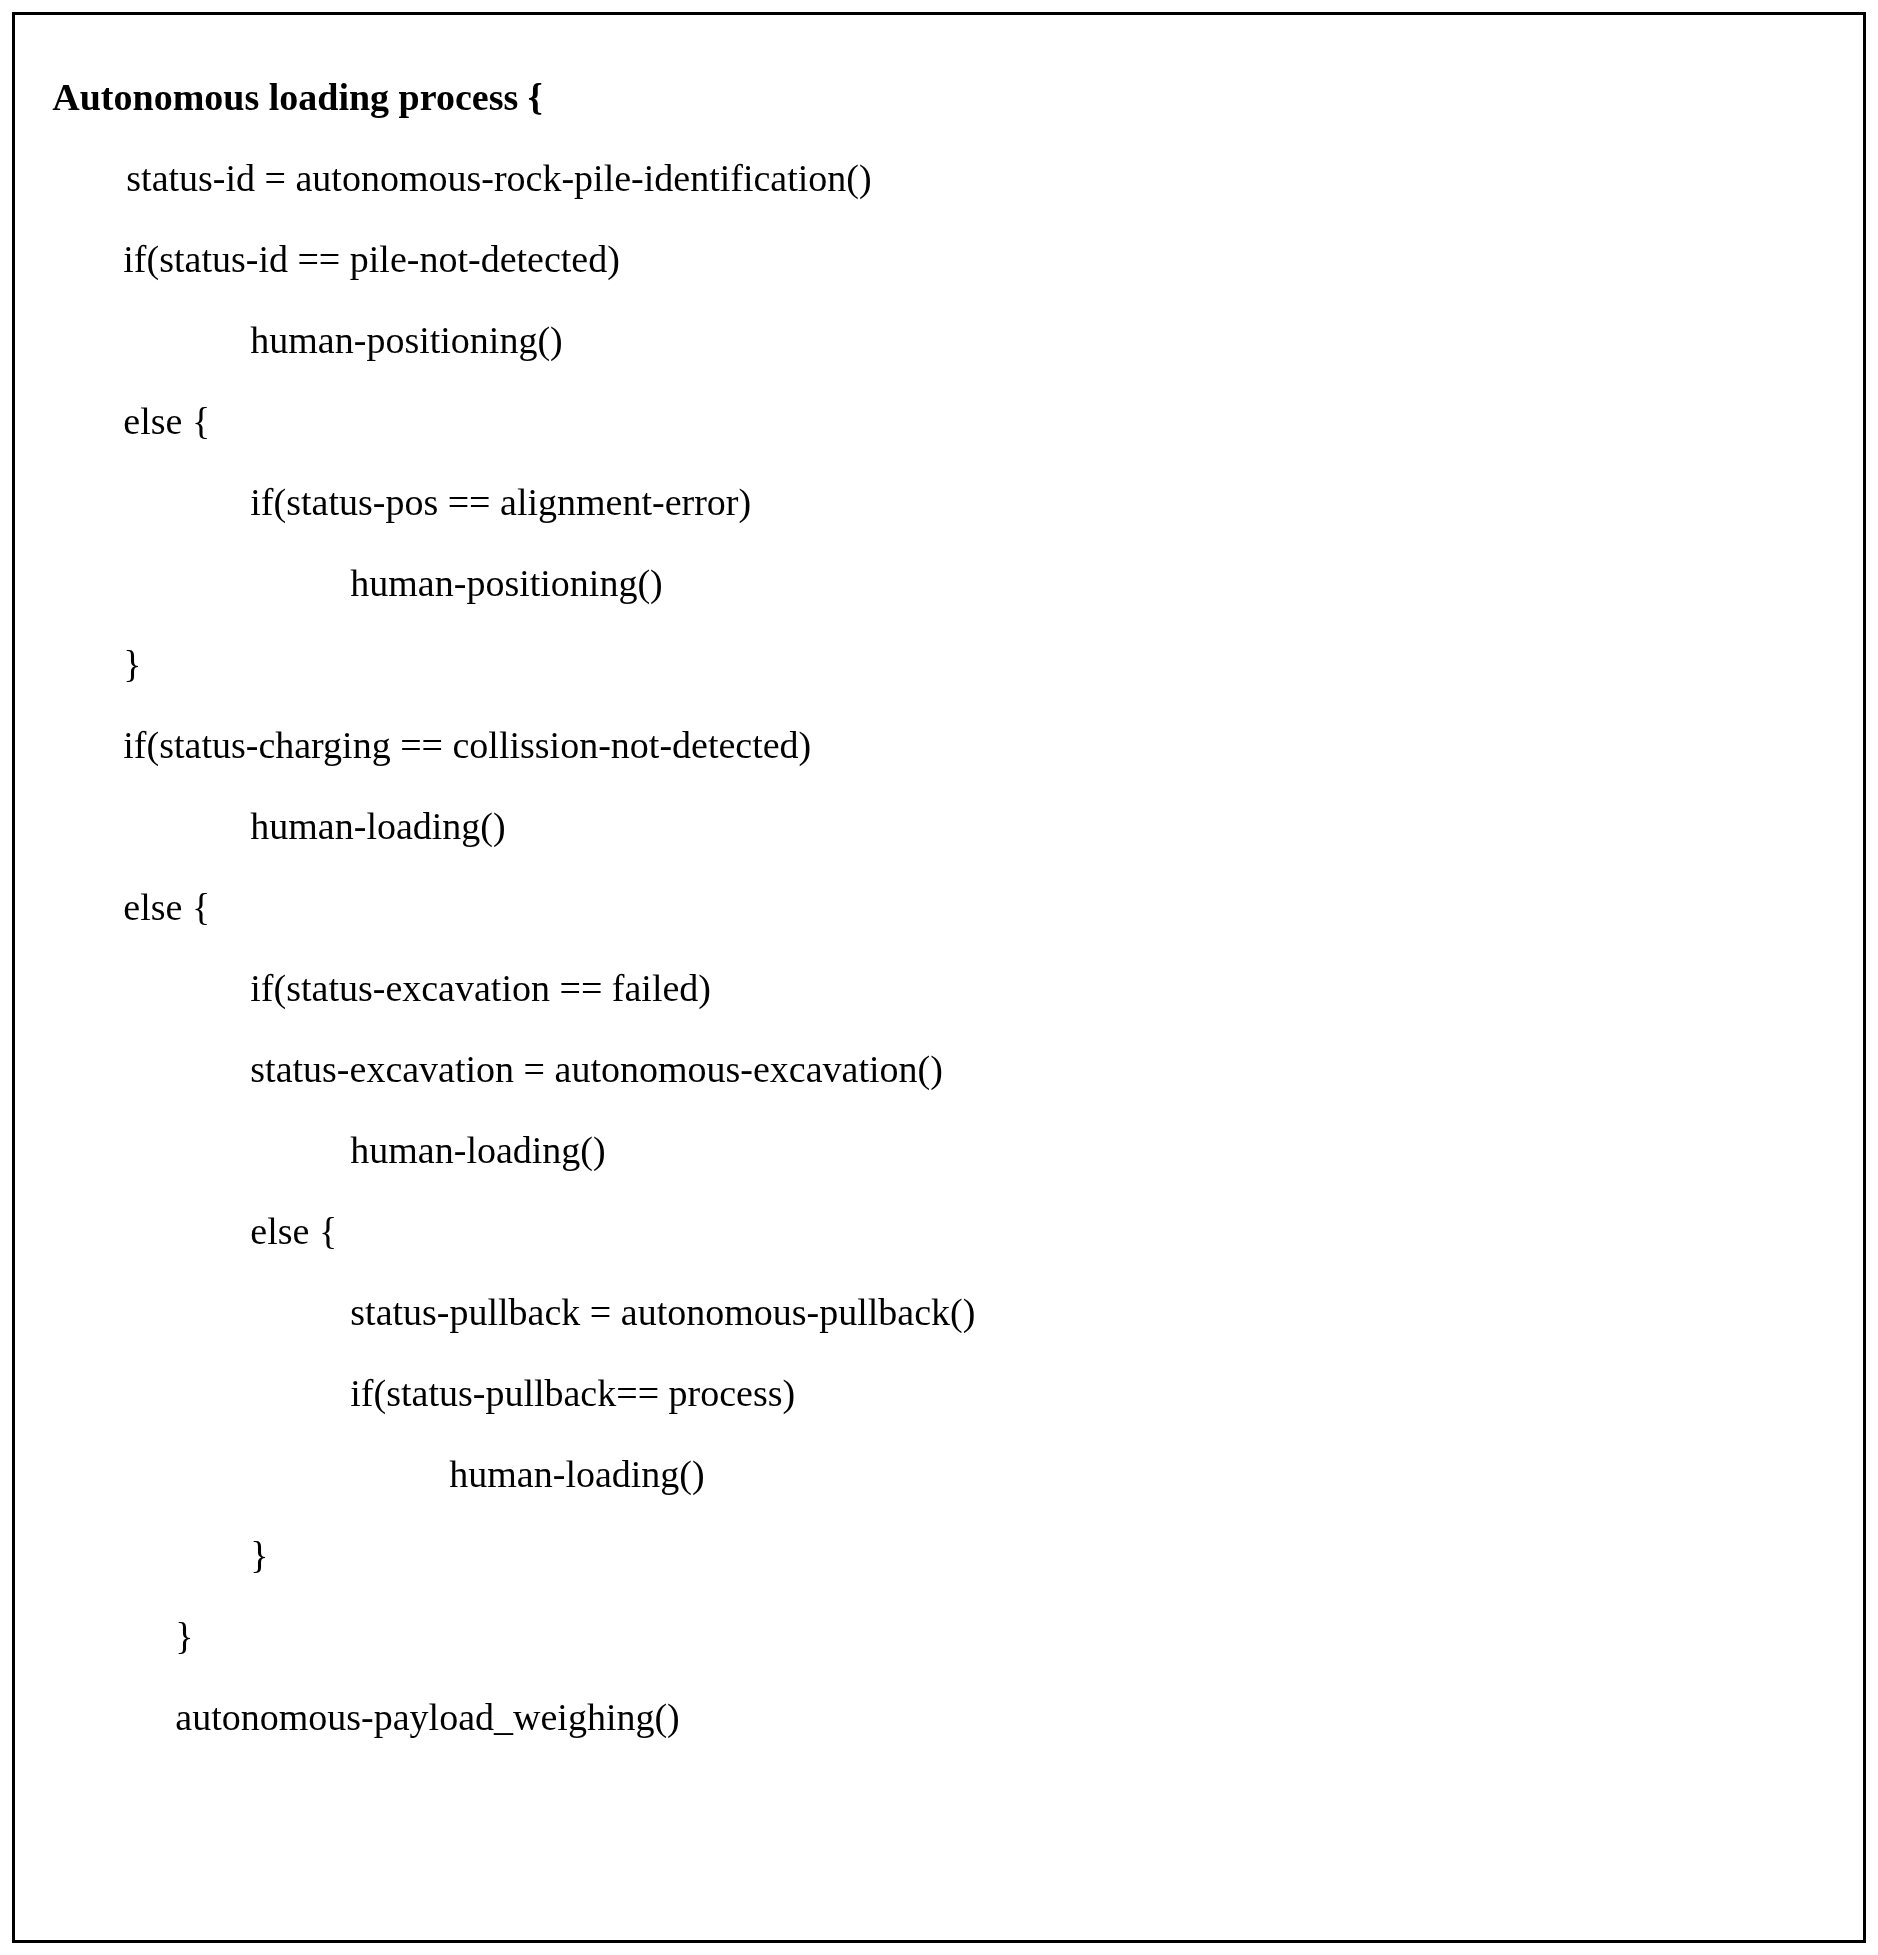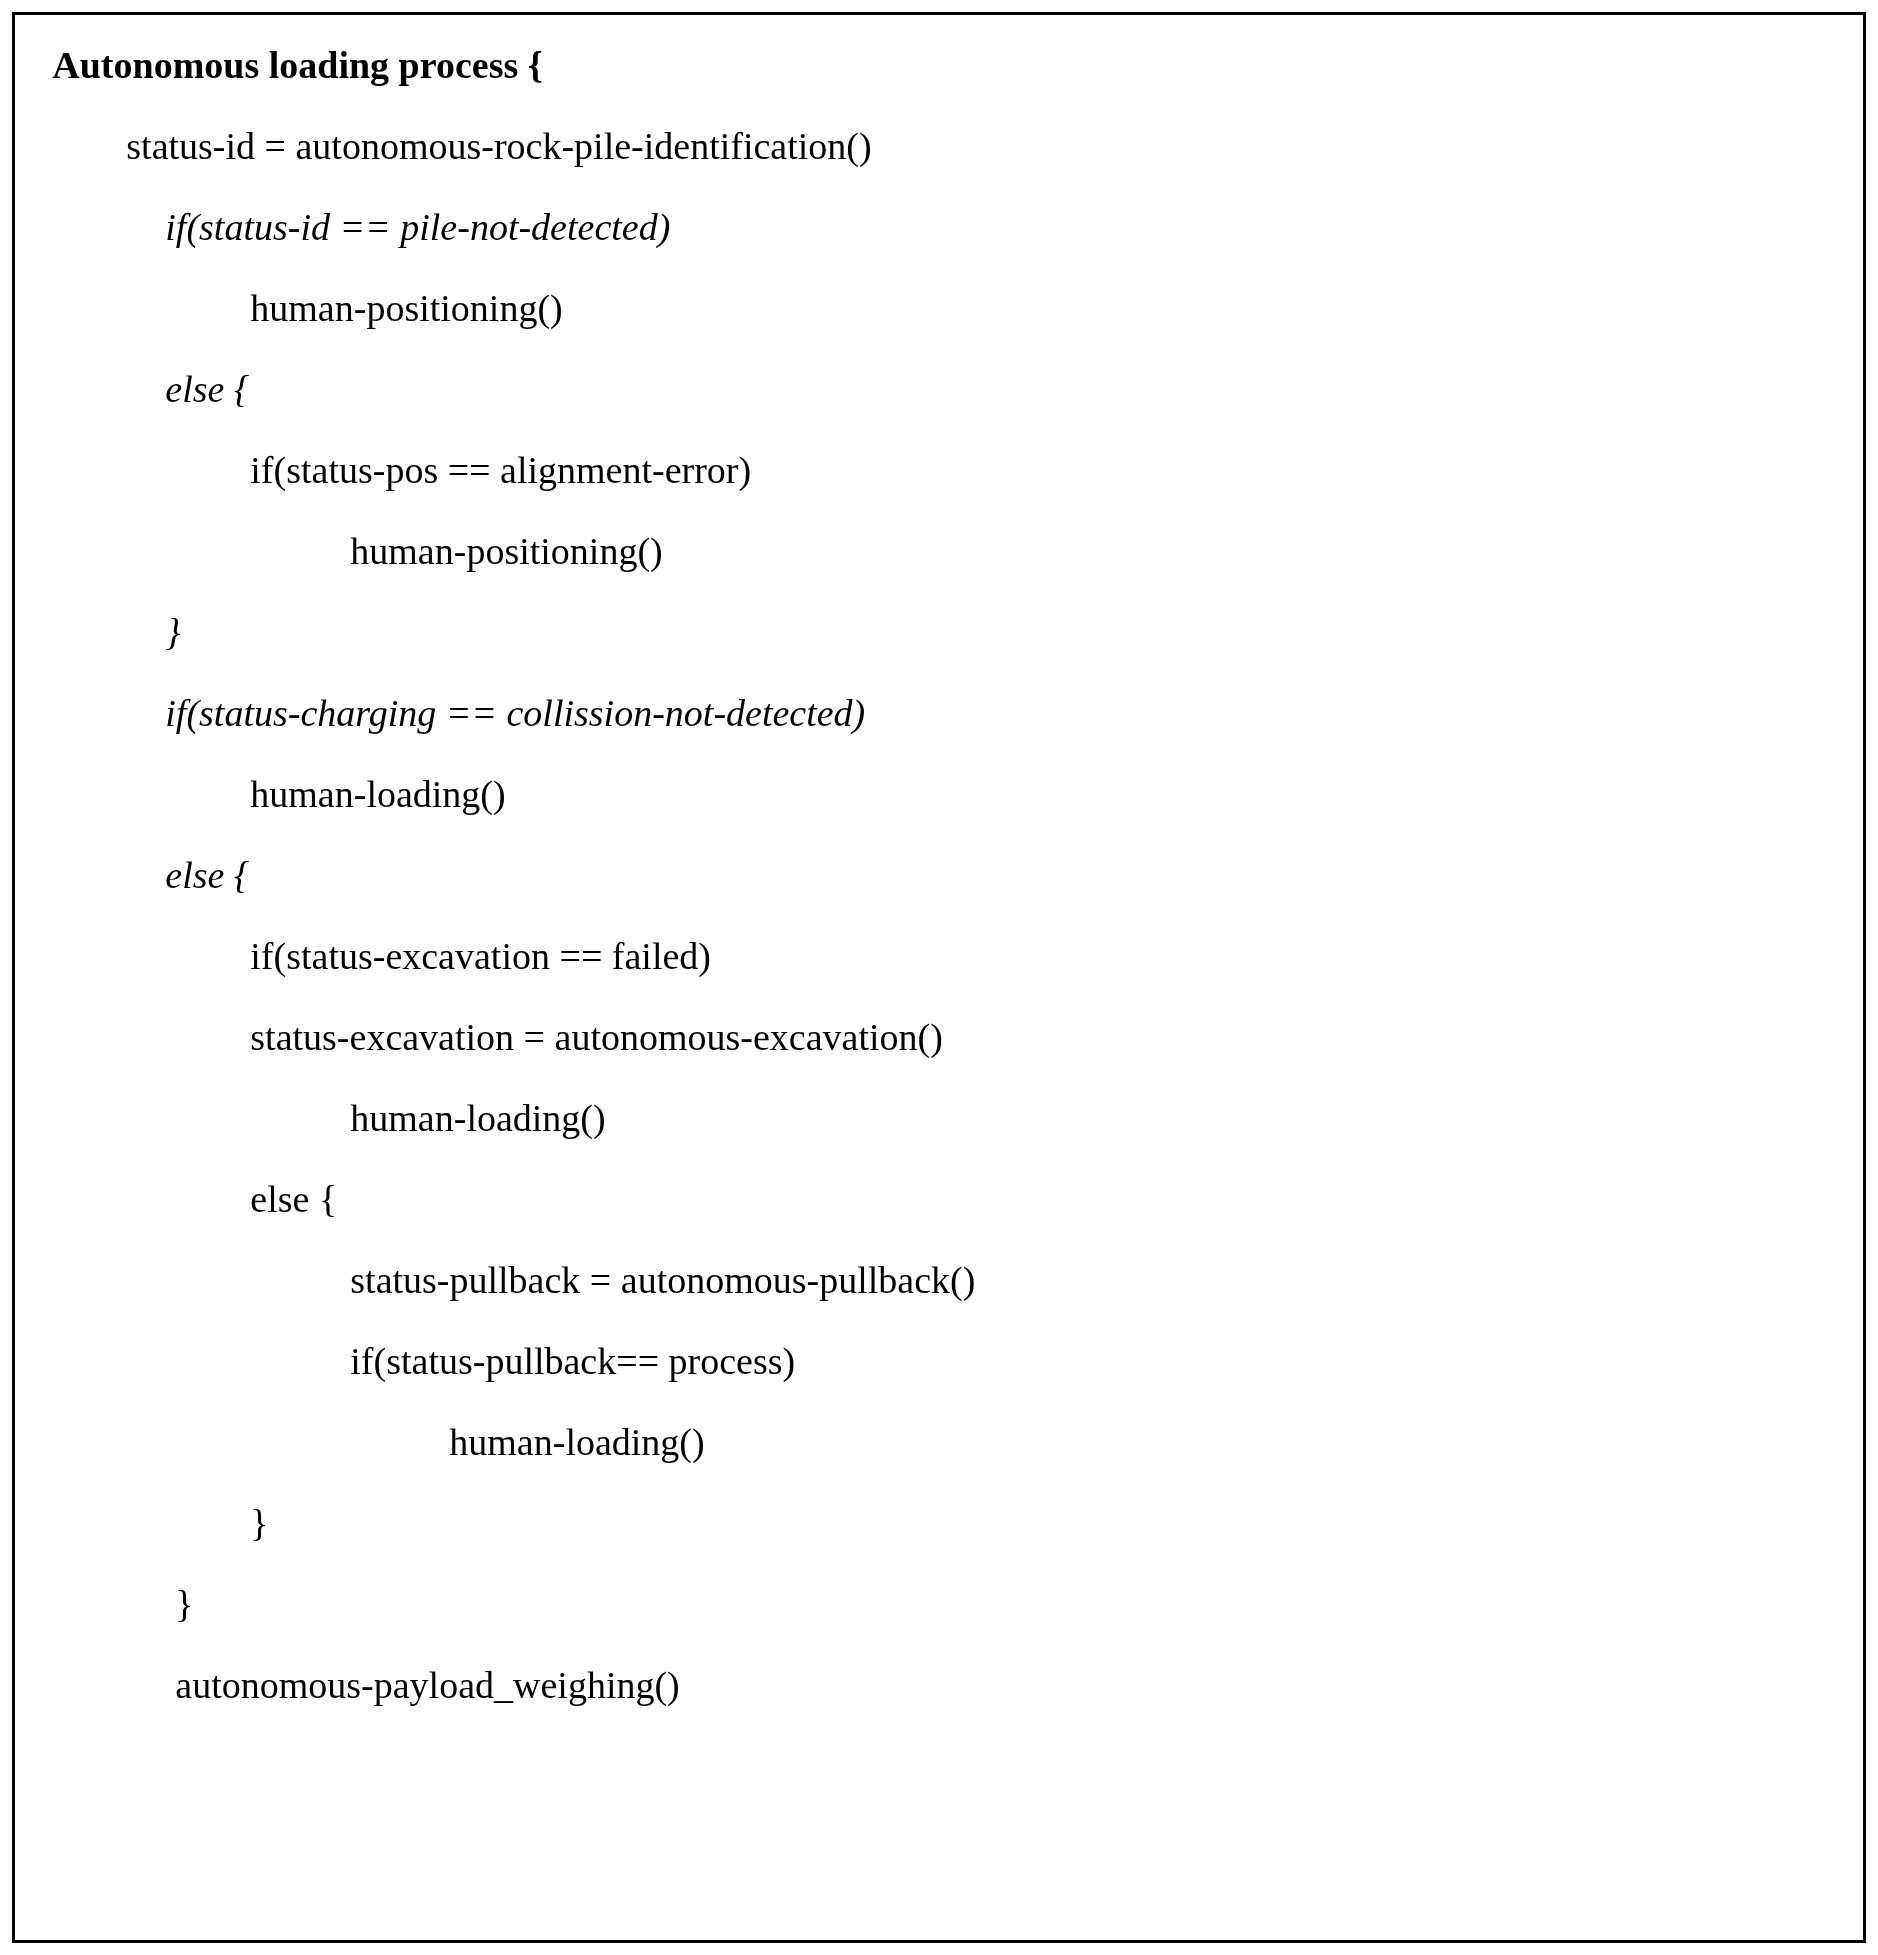--- a/index.html
+++ b/index.html
@@ -16,36 +16,36 @@
     overflow: hidden;
   }
   .code-box {
     position: absolute;
     left: 12.3px;
     top: 12.3px;
     right: 12.3px;
     bottom: 12.3px;
     border: 3.1px solid #000000;
     background: #ffffff;
-    padding: 10px 37px;
+    padding: 42px 37px;
     box-sizing: border-box;
     overflow: hidden;
   }
   .line {
     font-size: 38px;
     line-height: 81px;
     white-space: pre;
     color: #000000;
   }
   .title {
     font-weight: bold;
   }
   .i0      { margin-left: 0; }
   .i-first { margin-left: 74px; }
-  .i1      { margin-left: 113px; font-style: italic; }
+  .i1      { margin-left: 71px; }
   .i2      { margin-left: 198px; }
   .i3      { margin-left: 298px; }
   .i4      { margin-left: 397px; }
   .i-close { margin-left: 123px; }
 </style>
 </head>
 <body>
 
 <div class="code-box">
   <div class="line title i0">Autonomous loading process {</div>

